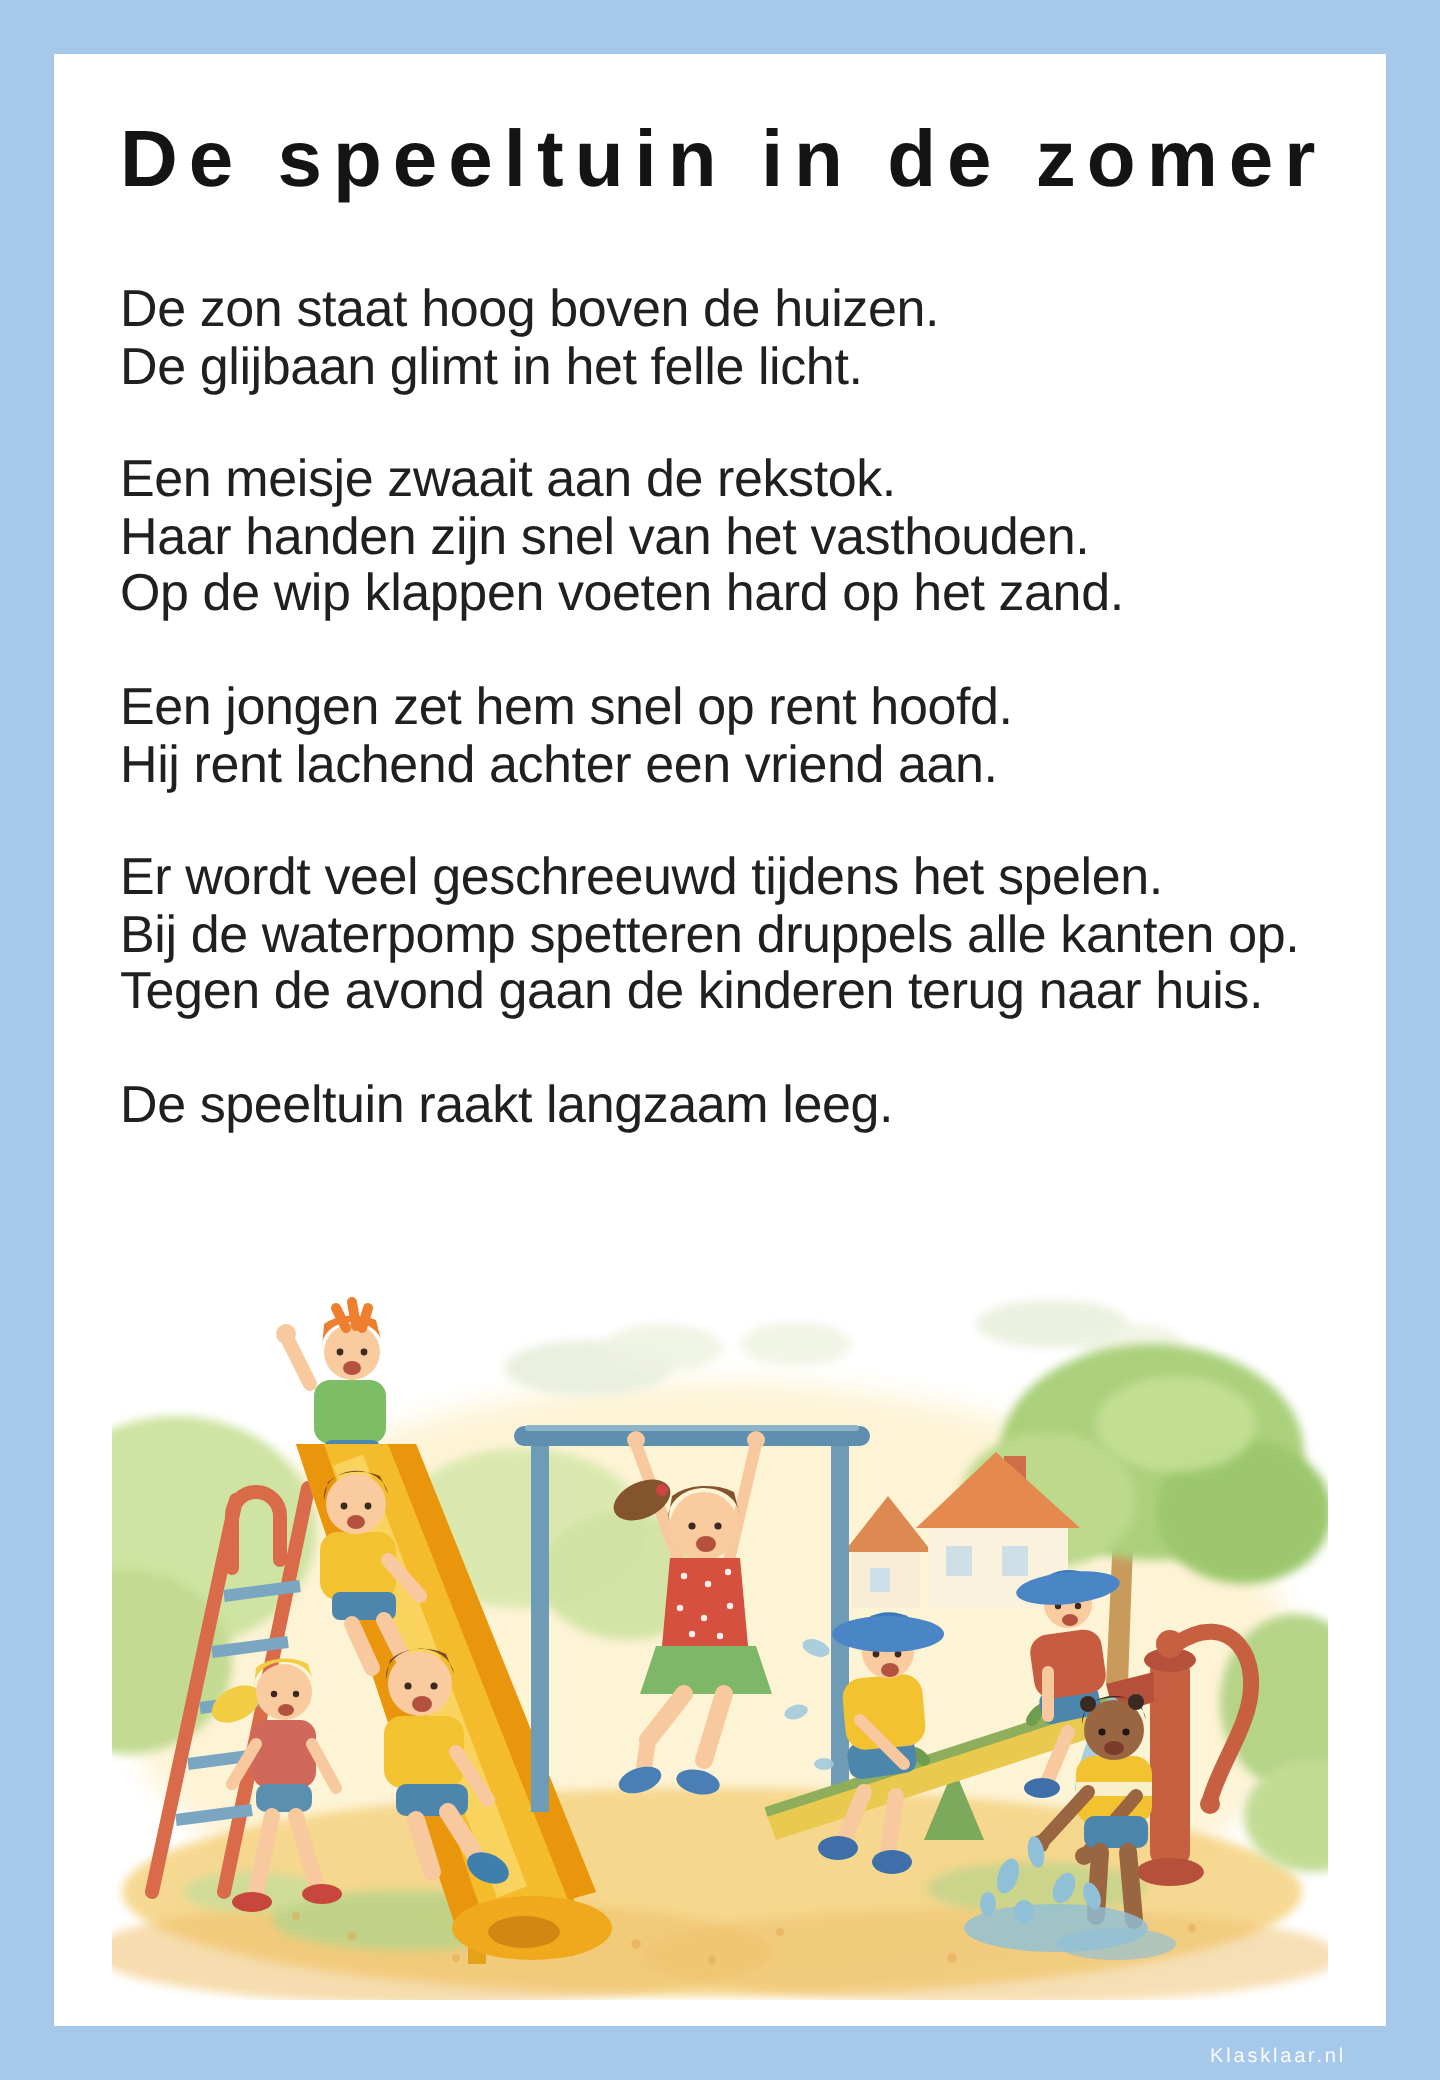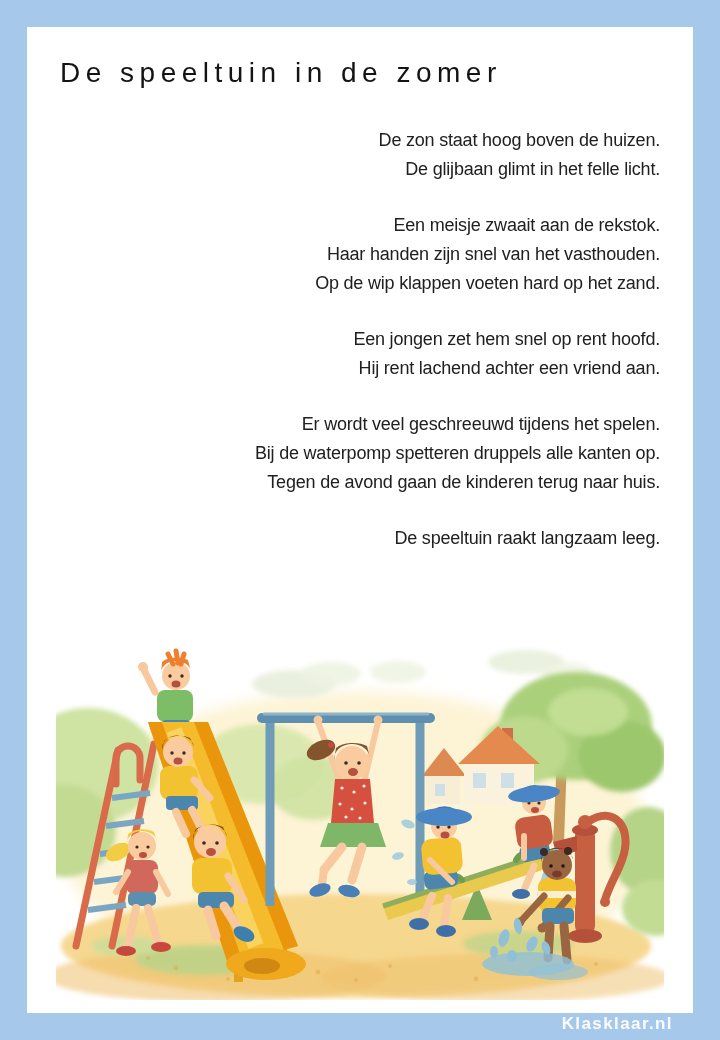--- a/index.html
+++ b/index.html
@@ -1,28 +1,28 @@
 <!DOCTYPE html>
 <html><head>
 <meta charset="utf-8">
 <style>
   html,body{margin:0;padding:0;}
   body{width:720px;height:1040px;overflow:hidden;font-family:"Liberation Sans",sans-serif;}
   .frame{position:relative;width:720px;height:1040px;background:#a6c8ea;}
   .paper{position:absolute;left:27px;top:27px;width:666px;height:986px;background:#ffffff;}
-  .page-title{margin:30px 0 0 33px;font-family:"Liberation Sans",sans-serif;font-weight:400;
-    font-size:28px;letter-spacing:5.5px;color:#141414;line-height:1.15;}
-  .poem{margin:37px 33px 0 33px;font-size:18px;line-height:28.6px;letter-spacing:-0.2px;color:#202020;text-align:right;}
+  .page-title{margin:30px 0 0 33px;font-family:"Liberation Sans",sans-serif;font-weight:700;
+    font-size:40px;letter-spacing:5.5px;color:#141414;line-height:1.15;}
+  .poem{margin:37px 33px 0 33px;font-size:26px;line-height:28.6px;letter-spacing:-0.2px;color:#202020;}
   .stanza{margin:0 0 28px 0;}
   .stanza:last-child{margin-bottom:0;}
   .line{display:block;white-space:nowrap;}
   .illustration{position:absolute;left:29px;top:619px;width:608px;height:354px;}
   .illustration svg{display:block;width:100%;height:100%;}
-  .watermark{position:absolute;right:47px;bottom:6px;color:#ffffff;font-size:17px;
-    letter-spacing:1.4px;font-weight:700;opacity:.95;}
+  .watermark{position:absolute;right:47px;bottom:6px;color:#ffffff;font-size:10px;
+    letter-spacing:1.4px;font-weight:400;opacity:.95;}
 </style>
 </head>
 <body>
 
 <div class="frame">
   <div class="paper">
 
     <h1 class="page-title">De speeltuin in de zomer</h1>
 
     <div class="poem">

